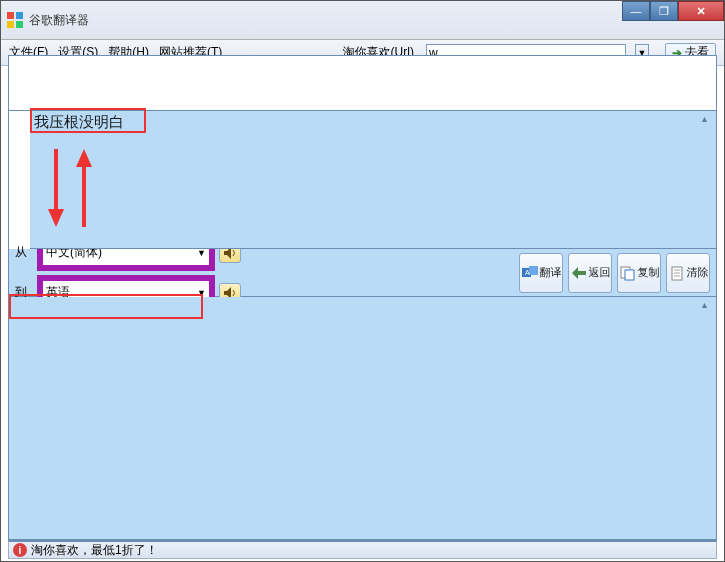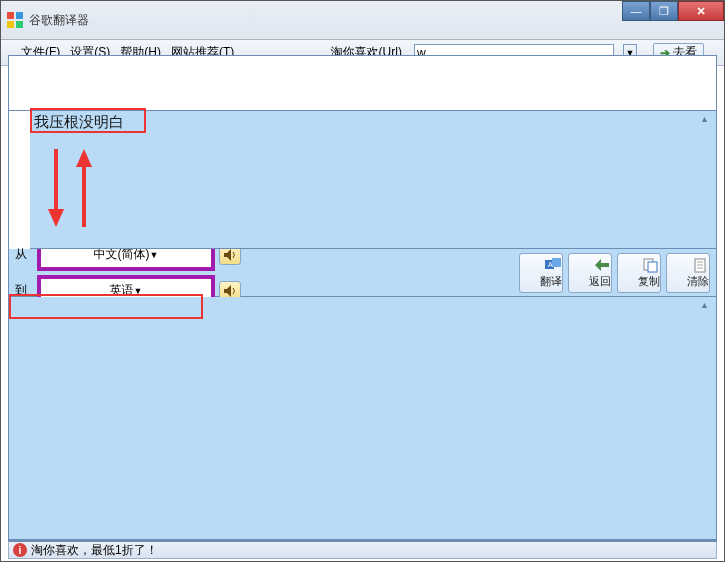--- a/index.html
+++ b/index.html
@@ -9,21 +9,21 @@
 .titlebar { height: 39px; background: linear-gradient(#e9eef6, #dfe6f0); border-bottom: 1px solid #b0b0b0; display: flex; align-items: center; padding-left: 6px; position: relative; }
 .titlebar .app-icon { width: 16px; height: 16px; margin-right: 6px; display: inline-flex; }
 .titlebar .title { color: #333; }
 .win-btns { position: absolute; right: 0; top: 0; display: flex; height: 20px; }
 .win-btn { width: 28px; height: 20px; border: 1px solid #3a5a80; display: flex; align-items: center; justify-content: center; font-size: 11px; color: #fff; }
 .win-min { background: linear-gradient(#7aa3d0,#4a78ad); border-top-left-radius: 0; }
 .win-max { background: linear-gradient(#7aa3d0,#4a78ad); }
 .win-close { width: 46px; background: linear-gradient(#e57373,#c93c3c); border-color: #8a2a2a; font-weight: bold; }
 
 
-.menubar { height: 26px; background: linear-gradient(#f3f6fb,#e2e9f3); border-bottom: 1px solid #a7b8cf; display: flex; align-items: center; padding: 0 20px; gap: 10px; }
+.menubar { height: 26px; background: linear-gradient(#f3f6fb,#e2e9f3); border-bottom: 1px solid #a7b8cf; display: flex; align-items: center; padding: 0 8px; gap: 10px; }
 .menubar .menu-item { cursor: default; }
 .menubar .spacer { flex: 1; }
 .url-label { margin-right: 2px; }
 .url-input { width: 200px; height: 18px; border: 1px solid #7a9ac0; background: #fff; padding: 0 2px; font-size: 12px; }
 .url-dd { width: 14px; height: 18px; border: 1px solid #7a9ac0; background: linear-gradient(#f0f4fa,#d6e1f0); display: inline-flex; align-items: center; justify-content: center; font-size: 9px; margin-left: -1px; }
 .go-btn { height: 20px; border: 1px solid #8aa6c9; background: linear-gradient(#f4f8fe,#dfe9f6); padding: 0 6px; margin-left: 6px; display: inline-flex; align-items: center; gap: 3px; border-radius: 2px; }
 .go-btn .arrow { color: #3a8a3a; font-weight: bold; }
 
 
 .main { position: absolute; top: 54px; left: 7px; right: 7px; bottom: 20px; border: 1px solid #6b8db3; background: #fff; display: flex; flex-direction: column; }
@@ -40,26 +40,26 @@
 
 
 .ann-arrow { position: absolute; width: 14px; }
 .ann-arrow svg { display: block; }
 
 
 .controls { height: 48px; background: #b9dbf6; border-bottom: 1px solid #6b8db3; display: flex; align-items: center; padding: 0 6px; gap: 6px; }
 .lang-col { display: flex; flex-direction: column; gap: 4px; }
 .lang-row { display: flex; align-items: center; gap: 4px; }
 .lang-label { width: 18px; }
-.lang-select { width: 178px; height: 18px; border: 4px solid #a21caf; background: #fff; display: flex; align-items: center; justify-content: center; padding: 12px 3px; }
+.lang-select { width: 178px; height: 18px; border: 6px solid #a21caf; background: #fff; display: flex; align-items: center; justify-content: space-between; padding: 12px 3px; }
 .lang-select .dd { font-size: 9px; }
 .sound-btn { width: 22px; height: 20px; border: 1px solid #8aa6c9; background: linear-gradient(#fdf2c4,#f3dd8a); border-radius: 3px; display: inline-flex; align-items: center; justify-content: center; }
 .ctrl-spacer { flex: 1; }
 .toolbar { display: flex; gap: 5px; }
-.tool-btn { width: 44px; height: 40px; border: 1px solid #8aa6c9; background: linear-gradient(#f8fbff,#e3ecf8); border-radius: 3px; display: flex; flex-direction: column; align-items: flex-end; justify-content: center; gap: 1px; font-size: 11px; color: #1a1a1a; }
+.tool-btn { width: 44px; height: 40px; border: 1px solid #8aa6c9; background: linear-gradient(#f8fbff,#e3ecf8); border-radius: 3px; display: flex; flex-direction: row; align-items: center; justify-content: center; gap: 1px; font-size: 11px; color: #1a1a1a; }
 .tool-btn .ico { width: 18px; height: 16px; display: flex; align-items: center; justify-content: center; }
 
 
 .pane.lower { flex: 1; }
 .result-text { position: absolute; left: 4px; top: 2px; color: #1a4a8a; font-size: 15px; font-family: "Times New Roman", serif; }
 .result-text::after { content: ""; display: inline-block; width: 1px; height: 15px; background: #000; vertical-align: middle; margin-left: 1px; }
 .red-box2 { position: absolute; left: 0px; top: -3px; width: 194px; height: 25px; border: 2px solid #e33; pointer-events: none; }
 
 
 .statusbar { position: absolute; left: 7px; right: 7px; bottom: 2px; height: 18px; background: linear-gradient(#eaf0f8,#d9e3f1); border: 1px solid #9ab0cc; border-top: 1px solid #6b8db3; display: flex; align-items: center; padding: 0 4px; gap: 4px; font-size: 12px; }

